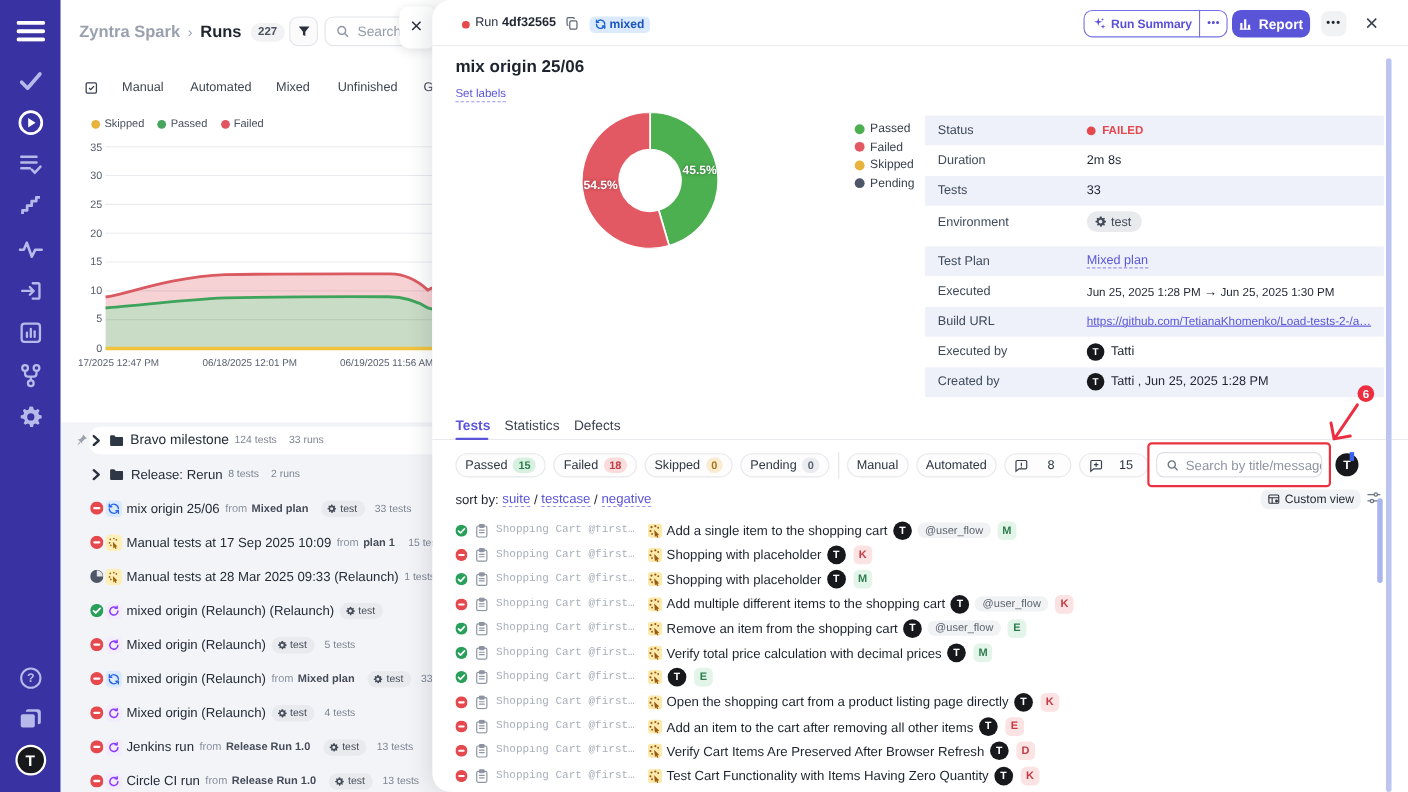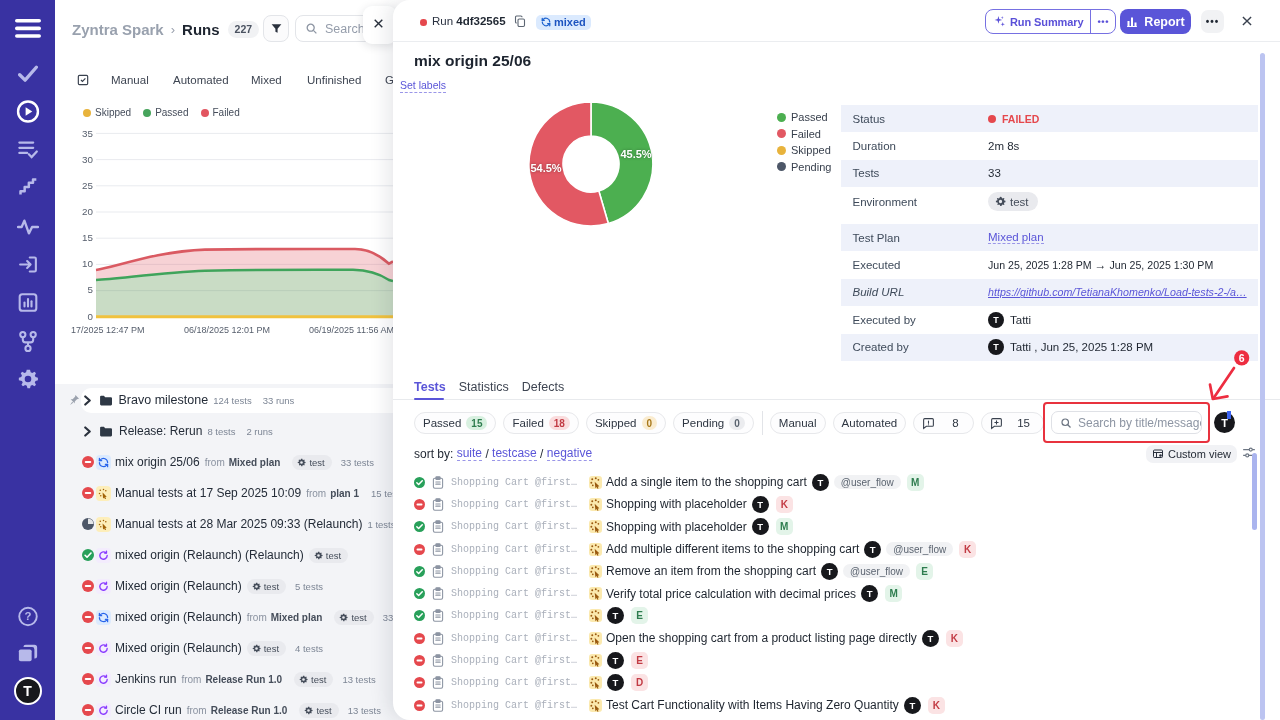--- a/index.html
+++ b/index.html
@@ -462,21 +462,21 @@
     </div>
     <div class="ab flex" style="left:808px; top:10px; width:23px; height:23px; border-radius:7px; background:#f1f2f4; justify-content:center;">
       <span style="color:#1f2631; font-size:10px; letter-spacing:1px; font-weight:700;">•••</span>
     </div>
     <svg class="ab" style="left:847px; top:14px;" width="14" height="14" viewBox="0 0 24 24" fill="none" stroke="#39414e" stroke-width="2.4">
         <path d="M5 5l14 14M19 5 5 19"></path>
       </svg>
   </div>
 
   <div class="ab" style="left:21px; top:52px; font-size:15.5px; font-weight:700; color:#1d242f;">mix origin 25/06</div>
-  <div class="ab" style="left:7px; top:79px; font-size:10.5px; color:#5a55d8; border-bottom:1px dashed #9a96e8; padding-bottom:1px;">Set labels</div>
+  <div class="ab" style="left:21px; top:79px; font-size:10.5px; color:#5a55d8; border-bottom:1px dashed #9a96e8; padding-bottom:1px;">Set labels</div>
 
   <svg class="ab" style="left:136px; top:102px;" width="124" height="124" viewBox="0 0 124 124">
     <path d="M62,0 A62,62 0 0 1 79.3,121.5 L69.8,88.9 A28,28 0 0 0 62,34 Z" fill="#4caf50" stroke="#fff" stroke-width="1.6"></path>
     <path d="M79.3,121.5 A62,62 0 1 1 62,0 L62,34 A28,28 0 1 0 69.8,88.9 Z" fill="#e25863" stroke="#fff" stroke-width="1.6"></path>
     <text x="107" y="56" font-size="11" font-weight="700" fill="#fff" text-anchor="middle" style="text-shadow:0 0 3px rgba(0,0,0,0.4);">45.5%</text>
     <text x="17" y="70" font-size="11" font-weight="700" fill="#fff" text-anchor="middle" style="text-shadow:0 0 3px rgba(0,0,0,0.4);">54.5%</text>
   </svg>
 
   <div class="ab" style="left:384px; top:109px; font-size:11px; color:#39414e;">
     <div class="flex" style="height:16.5px;"><span style="width:9px;height:9px;border-radius:50%;background:#4caf50;margin-right:5px;"></span>Passed</div>
@@ -505,21 +505,21 @@
         </svg>test</span>
     </div>
   <div class="trow alt" style="top:224px; height:27.4px;">
       <span class="tlabel">Test Plan</span>
     <span class="tval" style="color:#5a55d8; border-bottom:1px dashed #9a96e8;">Mixed plan</span>
     </div>
   <div class="trow" style="top:251.4px; height:27.4px;">
       <span class="tlabel">Executed</span>
     <span class="tval" style="font-size:10.6px;">Jun 25, 2025 1:28 PM <span style="font-size:12px;">→</span> Jun 25, 2025 1:30 PM</span>
     </div>
-  <div class="trow alt" style="top:278.8px; height:27.4px;font-style:italic;">
+  <div class="trow alt" style="top:278.8px; height:27.4px;">
       <span class="tlabel">Build URL</span>
     <span class="tval" style="color:#5a55d8; text-decoration:underline; font-size:10.7px;">https://github.com/TetianaKhomenko/Load-tests-2-/a…</span>
     </div>
   <div class="trow" style="top:306.2px; height:27.4px;">
       <span class="tlabel">Executed by</span>
     <span class="tval flex"><span class="avatarT" style="width:16px;height:16px;font-size:9px;margin-right:6px;">T</span>Tatti</span>
     </div>
   <div class="trow alt" style="top:333.6px; height:27.4px;">
       <span class="tlabel">Created by</span>
     <span class="tval flex"><span class="avatarT" style="width:16px;height:16px;font-size:9px;margin-right:6px;">T</span>Tatti , Jun 25, 2025 1:28 PM</span>
@@ -815,20 +815,21 @@
         <rect x="0" y="0" width="24" height="24" rx="6" fill="#fbe9ae"></rect>
         <g fill="#9a5a10">
           <path d="M10.5 10.5 19 19l-3 .7 1.7 3-2.2 1-1.5-3.3-2.2 2z"></path>
           <circle cx="6" cy="6" r="1.8"></circle>
           <circle cx="12.5" cy="4.3" r="1.8"></circle>
           <circle cx="4.3" cy="12.5" r="1.8"></circle>
           <circle cx="7" cy="17.3" r="1.6"></circle>
           <circle cx="17.3" cy="7" r="1.6"></circle>
         </g>
       </svg>
+      <span class="tname">Add an item to the cart after removing all other items</span>
       <span class="avatarT" style="width:17px; height:17px; font-size:9.5px; margin-left:5px;">T</span>
       <span style="width:1px;"></span>
       <span class="lbadge lb-r">E</span>
     </div>
   <div class="testrow" style="top:671.7px;">
       <svg style="flex:none;" width="11" height="11" viewBox="0 0 14 14">
         <circle cx="7" cy="7" r="7" fill="#e5484d"></circle>
         <rect x="3.2" y="5.8" width="7.6" height="2.4" rx="1.2" fill="#fff"></rect>
       </svg>
       <svg style="flex:none; margin-left:7px;" width="12" height="13" viewBox="0 0 22 24" fill="none" stroke="#8d95a3" stroke-width="2">
@@ -841,20 +842,21 @@
         <rect x="0" y="0" width="24" height="24" rx="6" fill="#fbe9ae"></rect>
         <g fill="#9a5a10">
           <path d="M10.5 10.5 19 19l-3 .7 1.7 3-2.2 1-1.5-3.3-2.2 2z"></path>
           <circle cx="6" cy="6" r="1.8"></circle>
           <circle cx="12.5" cy="4.3" r="1.8"></circle>
           <circle cx="4.3" cy="12.5" r="1.8"></circle>
           <circle cx="7" cy="17.3" r="1.6"></circle>
           <circle cx="17.3" cy="7" r="1.6"></circle>
         </g>
       </svg>
+      <span class="tname">Verify Cart Items Are Preserved After Browser Refresh</span>
       <span class="avatarT" style="width:17px; height:17px; font-size:9.5px; margin-left:5px;">T</span>
       <span style="width:1px;"></span>
       <span class="lbadge lb-r">D</span>
     </div>
   <div class="testrow" style="top:694.0px;">
       <svg style="flex:none;" width="11" height="11" viewBox="0 0 14 14">
         <circle cx="7" cy="7" r="7" fill="#e5484d"></circle>
         <rect x="3.2" y="5.8" width="7.6" height="2.4" rx="1.2" fill="#fff"></rect>
       </svg>
       <svg style="flex:none; margin-left:7px;" width="12" height="13" viewBox="0 0 22 24" fill="none" stroke="#8d95a3" stroke-width="2">

